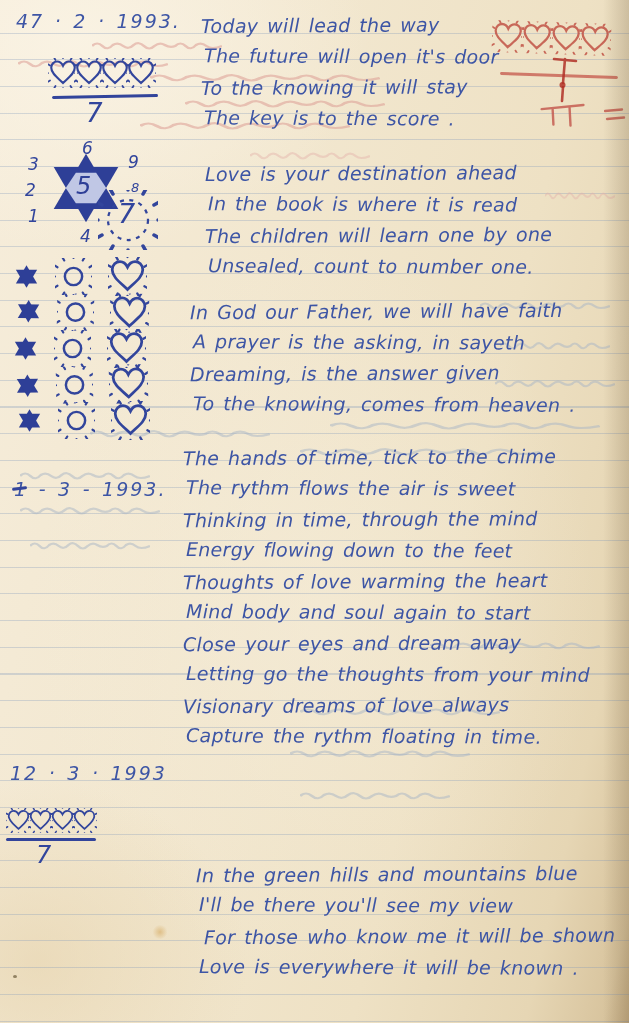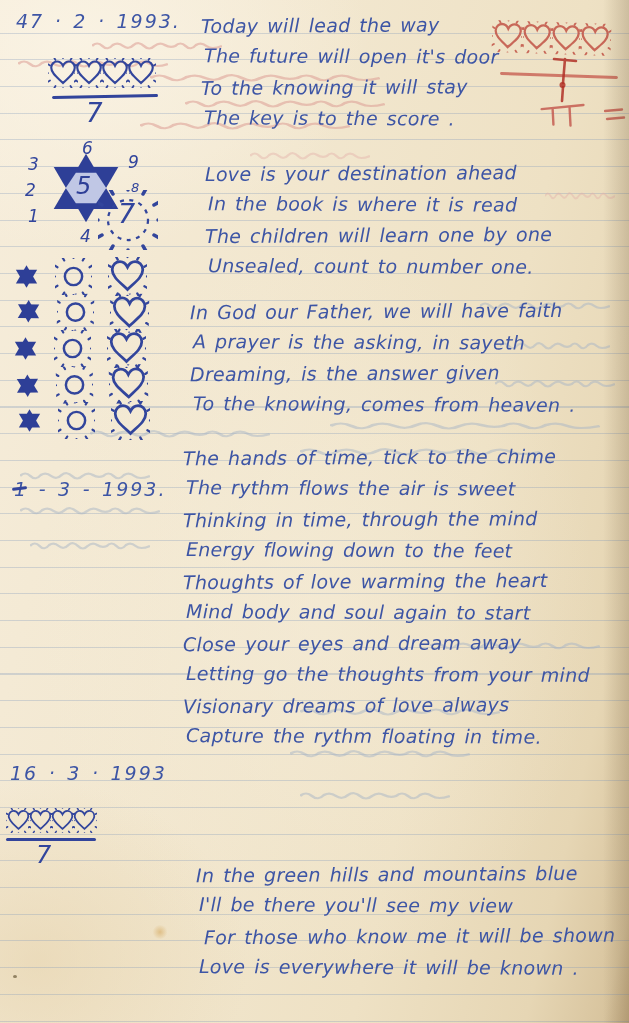--- a/index.html
+++ b/index.html
@@ -317,21 +317,21 @@
     <div>Thinking in time, through the mind</div>
     <div>Energy flowing down to the feet</div>
     <div>Thoughts of love warming the heart</div>
     <div>Mind body and soul again to start</div>
     <div>Close your eyes and dream away</div>
     <div>Letting go the thoughts from your mind</div>
     <div>Visionary dreams of love always</div>
     <div>Capture the rythm floating in time.</div>
   </div>
 
-  <div class="ink date" style="left:10px; top:762px;">16 · 3 · 1993</div>
+  <div class="ink date" style="left:10px; top:762px;">12 · 3 · 1993</div>
 
   <div class="doodle" style="left:6px; top:808px; display:flex;">
     <svg width="25" height="25" viewBox="0 0 24 22">
         <use href="#heartd"></use>
       </svg>
     <svg width="25" height="25" viewBox="0 0 24 22" style="margin-left:-3px">
         <use href="#heartd"></use>
       </svg>
     <svg width="25" height="25" viewBox="0 0 24 22" style="margin-left:-3px">
         <use href="#heartd"></use>

